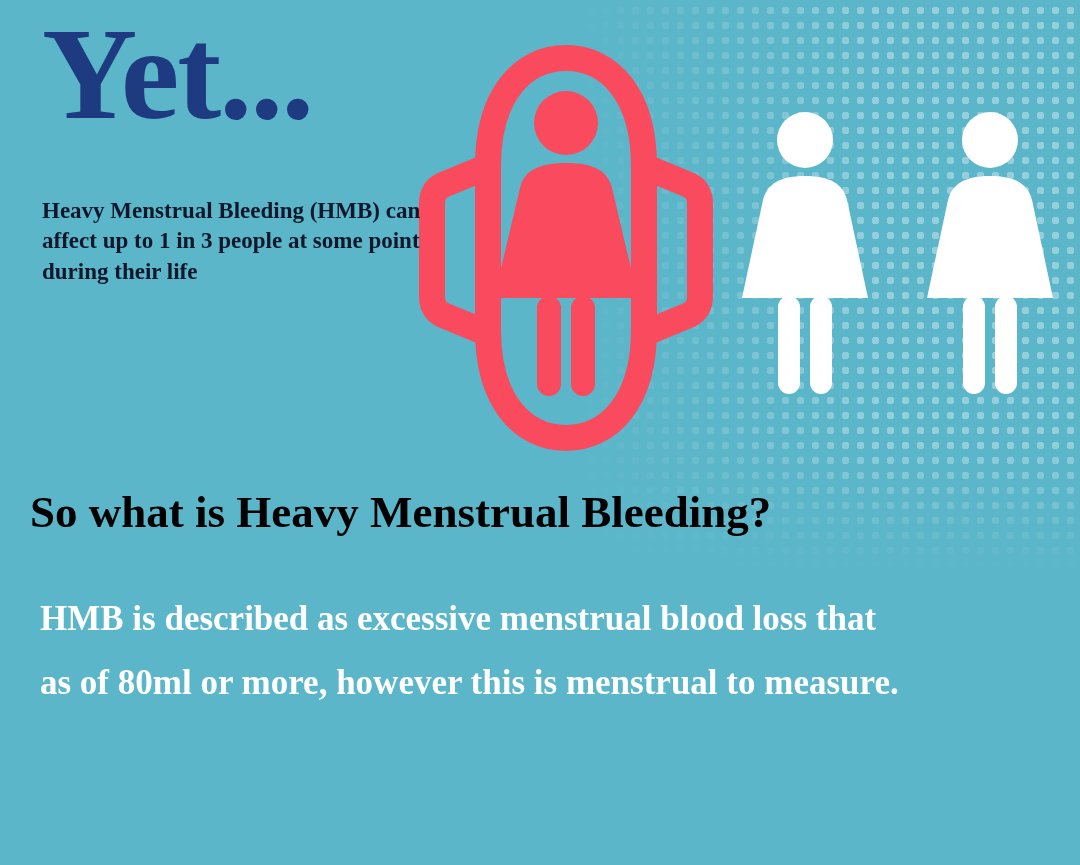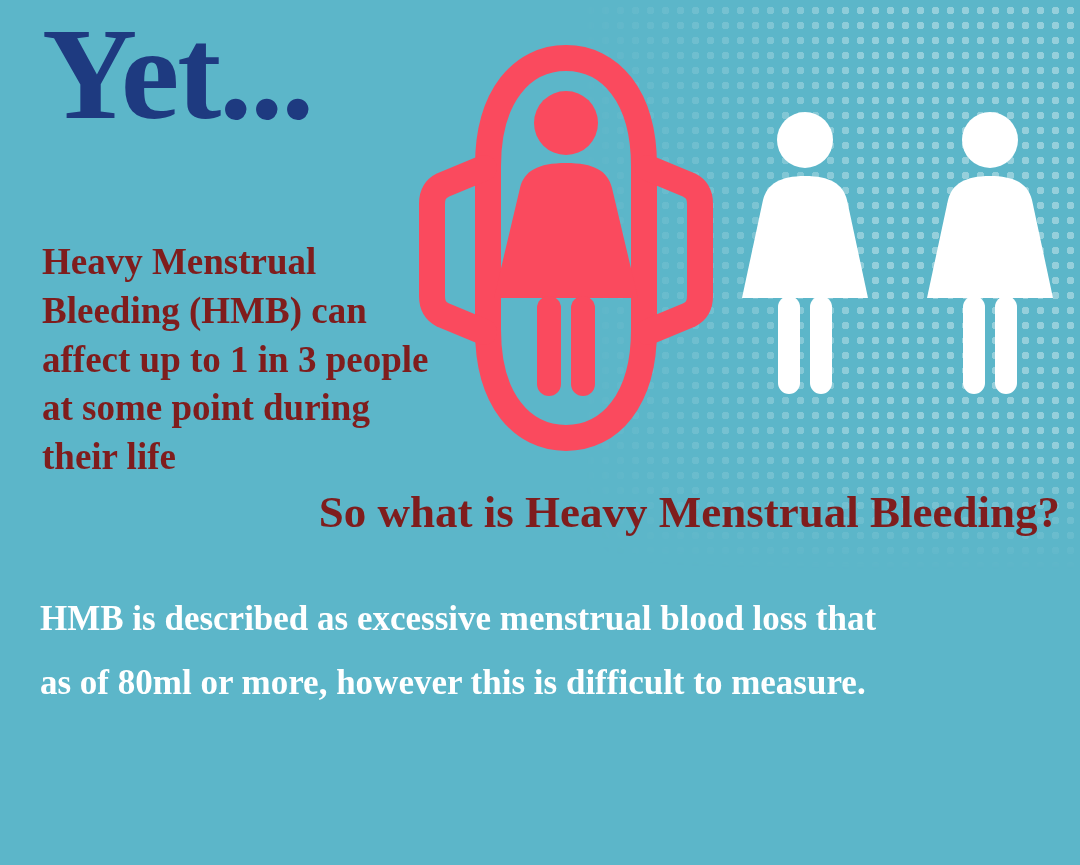--- a/index.html
+++ b/index.html
@@ -49,37 +49,36 @@
     letter-spacing: -2px;
     white-space: nowrap;
   }
 
   
   .intro {
     position: absolute;
     left: 42px;
     top: 196px;
     width: 390px;
-    font-size: 37px;
+    font-size: 23px;
     line-height: 1.32;
     font-weight: bold;
-    color: #7f1d1d;
-    margin-top: 42px;
+    color: #0f172a;
   }
 
   
   .section-heading {
     position: absolute;
     left: 30px;
     top: 486px;
     width: 1030px;
-    text-align: right;
+    text-align: left;
     font-size: 45px;
     font-weight: bold;
-    color: #7f1d1d;
+    color: #000000;
     white-space: nowrap;
   }
 
   
   .body-copy {
     position: absolute;
     left: 40px;
     top: 578px;
     width: 1005px;
     font-size: 35px;
@@ -203,16 +202,16 @@
   </div>
 
   <div class="headline">Yet...</div>
 
   <div class="intro">Heavy Menstrual Bleeding (HMB) can affect up to 1 in 3 people at some point during their life</div>
 
   <div class="section-heading">So what is Heavy Menstrual Bleeding?</div>
 
   <div class="body-copy">
     <span class="ln">HMB is described as excessive menstrual blood loss that</span>
-    <span class="ln">as of 80ml or more, however this is difficult to measure.</span>
+    <span class="ln">as of 80ml or more, however this is menstrual to measure.</span>
   </div>
 
 </div>
 
 </body></html>

